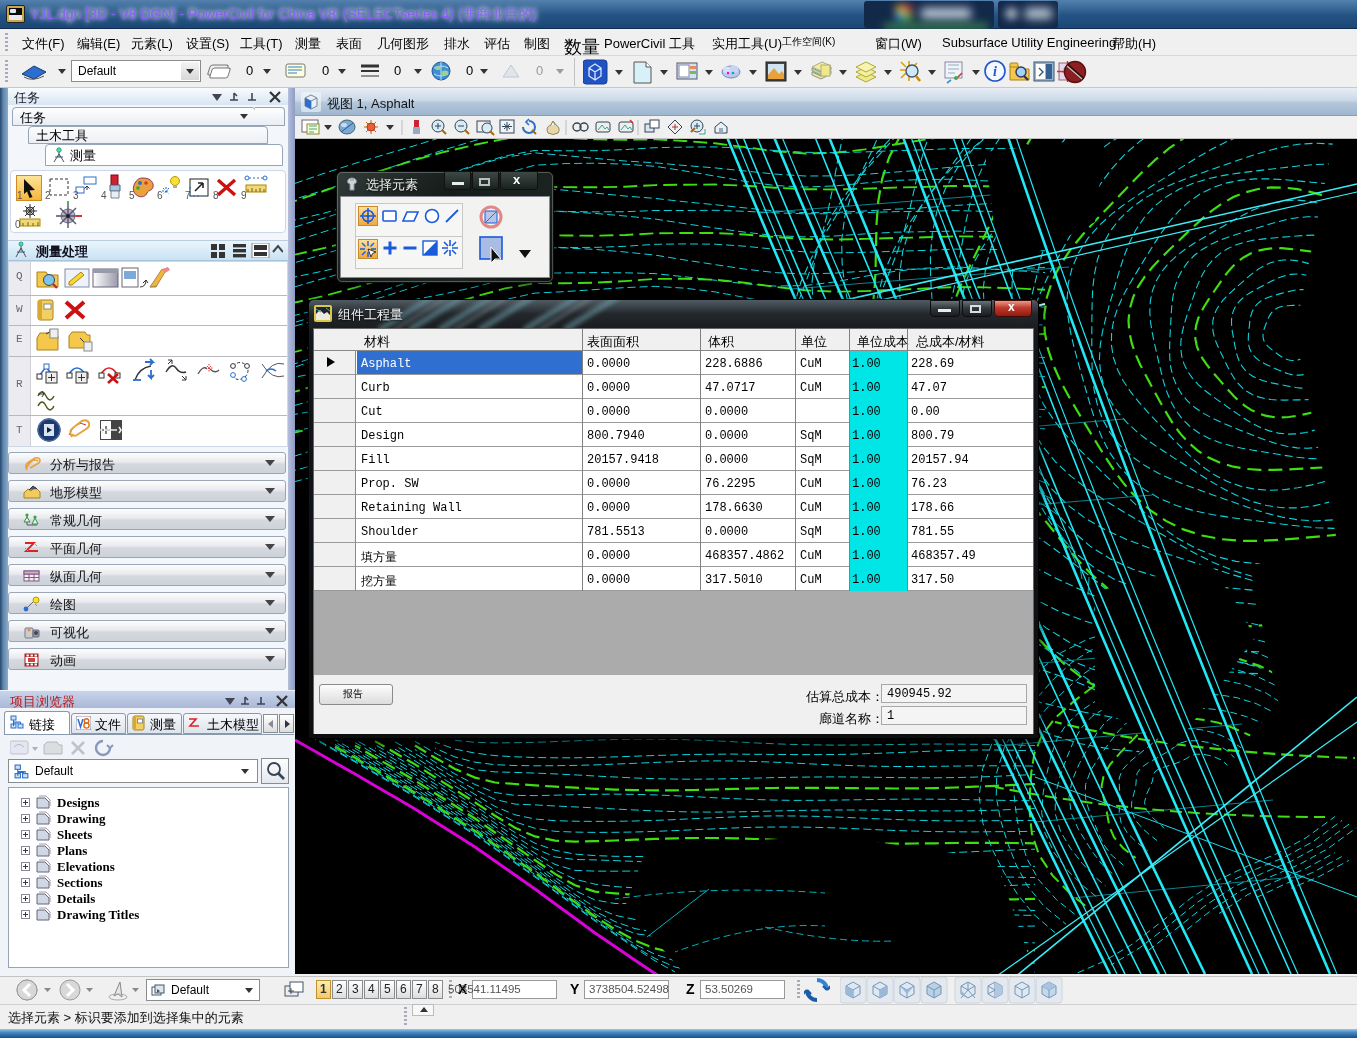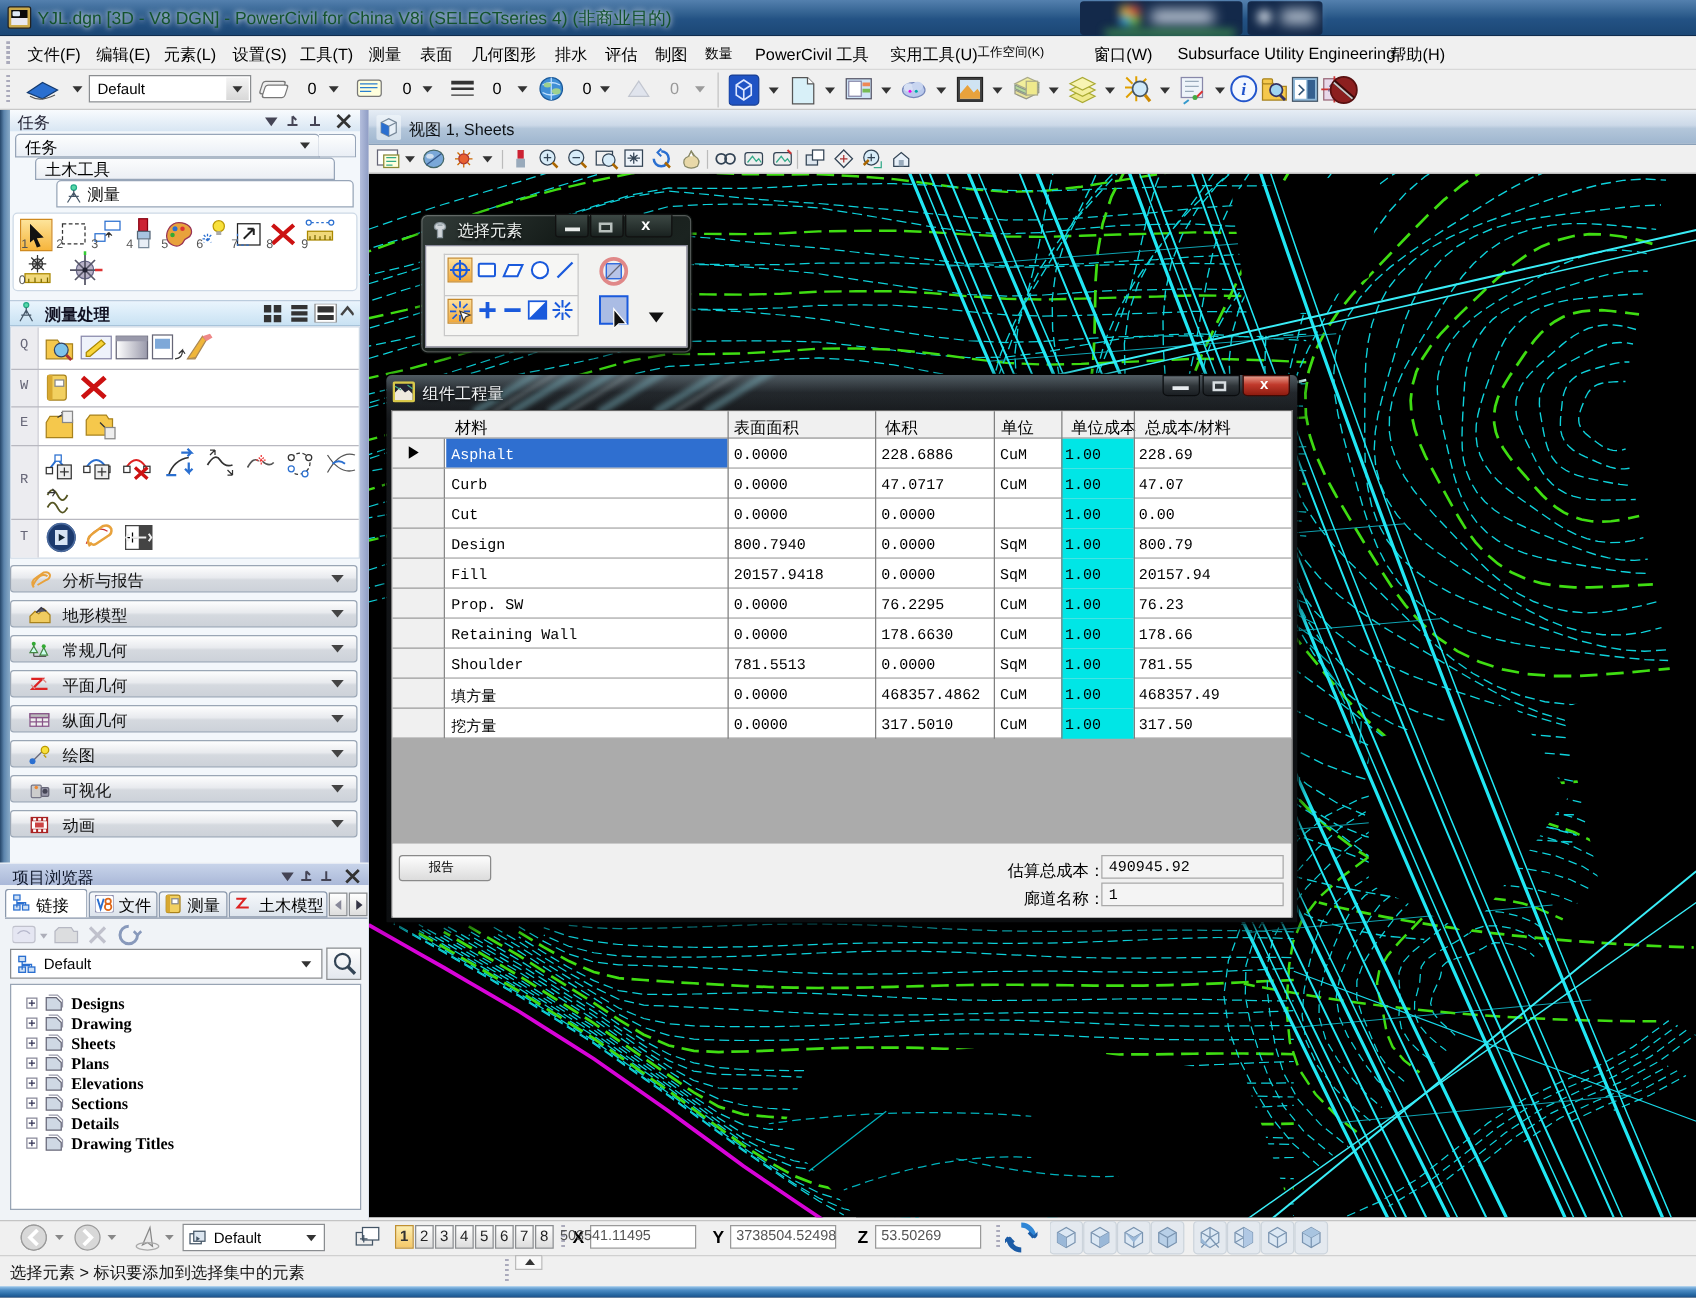--- a/index.html
+++ b/index.html
@@ -14,21 +14,21 @@
 .cell{position:absolute;font-size:12px;font-family:"Liberation Mono",monospace;color:#000}
 .tbtn{position:absolute;border:1px solid #8a8d90;background:linear-gradient(180deg,#fff,#ddd)}
 </style></head>
 <body>
 
 <div class="ab" style="left:0;top:0;width:1357px;height:29px;background:linear-gradient(180deg,#5480ae 0%,#31608f 40%,#235284 55%,#1b4775 100%);border-bottom:1px solid #0f2c4e"></div>
 <div class="ab" style="left:6px;top:5px;width:19px;height:18px;background:#caa94a;border-radius:2px;border:1px solid #222">
  <div class="ab" style="left:2px;top:2px;width:13px;height:12px;background:linear-gradient(180deg,#0a0a0a 55%,#e8e8f0 55%);"></div>
  <div class="ab" style="left:3px;top:3px;width:6px;height:4px;background:#dfe9f4;border-radius:1px"></div>
 </div>
-<div class="tx" style="left:30px;top:6px;font-size:14px;color:#14532d;text-shadow:0 0 4px rgba(255,255,255,.9),0 0 7px rgba(255,255,255,.5)">YJL.dgn [3D - V8 DGN] - PowerCivil for China V8i (SELECTseries 4) (非商业目的)</div>
+<div class="tx" style="left:30px;top:6px;font-size:14px;color:#8b5cf6;text-shadow:0 0 4px rgba(255,255,255,.9),0 0 7px rgba(255,255,255,.5)">YJL.dgn [3D - V8 DGN] - PowerCivil for China V8i (SELECTseries 4) (非商业目的)</div>
 
 <div class="ab" style="left:864px;top:1px;width:130px;height:27px;background:#13294a;border-radius:3px"></div>
 <div class="ab" style="left:998px;top:1px;width:60px;height:27px;background:#13294a;border-radius:3px"></div>
 <div class="ab" style="left:896px;top:5px;width:16px;height:16px;filter:blur(4px);background:conic-gradient(#e14b3b 0 25%,#6fc043 0 50%,#3aa7e0 0 75%,#f0b73a 0 100%);border-radius:3px"></div>
 <div class="ab" style="left:921px;top:8px;width:50px;height:11px;filter:blur(5px);background:rgba(222,230,240,.85);border-radius:3px"></div>
 <div class="ab" style="left:884px;top:24px;width:104px;height:5px;filter:blur(4px);background:rgba(74,168,82,.9)"></div>
 <div class="ab" style="left:1006px;top:8px;width:11px;height:11px;filter:blur(4px);background:rgba(230,237,245,.9);border-radius:6px"></div>
 <div class="ab" style="left:1025px;top:8px;width:27px;height:11px;filter:blur(5px);background:rgba(215,224,235,.85);border-radius:3px"></div>
 
 <div class="ab" style="left:0;top:29px;width:1357px;height:27px;background:#f0f0f0;border-bottom:1px solid #d8d8d8"></div>
@@ -37,21 +37,21 @@
 <div class="tx" style="left:77px;top:35px;font-size:13px">编辑(E)</div>
 <div class="tx" style="left:131px;top:35px;font-size:13px">元素(L)</div>
 <div class="tx" style="left:186px;top:35px;font-size:13px">设置(S)</div>
 <div class="tx" style="left:240px;top:35px;font-size:13px">工具(T)</div>
 <div class="tx" style="left:295px;top:35px;font-size:13px">测量</div>
 <div class="tx" style="left:336px;top:35px;font-size:13px">表面</div>
 <div class="tx" style="left:377px;top:35px;font-size:13px">几何图形</div>
 <div class="tx" style="left:444px;top:35px;font-size:13px">排水</div>
 <div class="tx" style="left:484px;top:35px;font-size:13px">评估</div>
 <div class="tx" style="left:524px;top:35px;font-size:13px">制图</div>
-<div class="tx" style="left:564px;top:35px;font-size:11px">数量</div>
+<div class="tx" style="left:564px;top:35px;font-size:18px">数量</div>
 <div class="tx" style="left:604px;top:35px;font-size:13px">PowerCivil 工具</div>
 <div class="tx" style="left:712px;top:35px;font-size:13px">实用工具(U)</div>
 <div class="tx" style="left:782px;top:35px;font-size:10px">工作空间(K)</div>
 <div class="tx" style="left:875px;top:35px;font-size:13px">窗口(W)</div>
 <div class="tx" style="left:942px;top:35px;font-size:13px">Subsurface Utility Engineering</div>
 <div class="tx" style="left:1112px;top:35px;font-size:13px">帮助(H)</div>
 
 <div class="ab" style="left:0;top:56px;width:1357px;height:32px;background:#f0f0f0;border-bottom:1px solid #c8c8c8"></div>
 <div class="ab grip" style="left:5px;top:60px;height:24px"></div>
 <svg class="ab" style="left:18px;top:60px" width="34" height="24" viewBox="0 0 34 24">
@@ -717,21 +717,21 @@
       <rect x="11.5" y="2.5" width="2.4" height="2" fill="#fff"></rect>
       <rect x="3.5" y="11.5" width="2.4" height="2" fill="#fff"></rect>
       <rect x="7.5" y="11.5" width="2.4" height="2" fill="#fff"></rect>
       <rect x="11.5" y="11.5" width="2.4" height="2" fill="#fff"></rect>
       <rect x="5" y="6" width="7" height="4" fill="#c44"></rect>
     </svg>
   </div>
 
 <div class="ab" style="left:0;top:690px;width:295px;height:286px;background:#f0f3f7"></div>
 <div class="ab" style="left:0;top:691px;width:295px;height:17px;background:linear-gradient(180deg,#c8d4ea,#aab8d8)"></div>
-<div class="tx" style="left:10px;top:693px;font-size:13px;color:#0f172a">项目浏览器</div>
+<div class="tx" style="left:10px;top:693px;font-size:13px;color:#b91c1c">项目浏览器</div>
 <svg class="ab" style="left:225px;top:695px" width="66" height="12" viewBox="0 0 66 12">
  <path d="M0 3 h10 l-5 7 z" fill="#445"></path>
  <path d="M20 2 v7 M16 9 h8 M20 2 l3 3" stroke="#445" stroke-width="1.6" fill="none"></path>
  <path d="M36 2 v7 M32 9 h8" stroke="#445" stroke-width="1.6" fill="none"></path>
  <path d="M52 1 L62 11 M62 1 L52 11" stroke="#333" stroke-width="2.2"></path>
 </svg>
 
 <div class="ab" style="left:4px;top:711px;width:66px;height:23px;background:#fff;border:1px solid #8a98ac;border-bottom:none;border-radius:3px 3px 0 0"></div>
 <svg class="ab" style="left:10px;top:715px" width="15" height="15" viewBox="0 0 15 15">
     <g fill="none" stroke="#2a6fd0">
@@ -877,21 +877,21 @@
 
 <div class="ab" style="left:295px;top:88px;width:1062px;height:28px;background:linear-gradient(180deg,#e6edf5 0%,#ccd9e8 45%,#b3c6da 55%,#9fb6cf 100%);border-bottom:1px solid #8aa0b8"></div>
 <svg class="ab" style="left:301px;top:92px" width="20" height="20" viewBox="0 0 20 20">
     <rect x="0" y="0" width="20" height="20" rx="2" fill="#f4f8fc" opacity="0.6"></rect>
     <g stroke-width="1">
       <path d="M4 6 l6-3 6 3 v8 l-6 3 -6-3 z" fill="#e8f0f8" stroke="#789"></path>
       <path d="M4 6 l6 3 6-3 M10 9 v8" fill="none" stroke="#789"></path>
       <path d="M4 6 l6 3 v8 l-6-3 z" fill="#2a6fd0"></path>
     </g>
   </svg>
-<div class="tx" style="left:327px;top:95px;font-size:13px;color:#101418">视图 1, Sheets</div>
+<div class="tx" style="left:327px;top:95px;font-size:13px;color:#101418">视图 1, Asphalt</div>
 <div class="ab" style="left:295px;top:116px;width:1062px;height:23px;background:#f0f0f0;border-bottom:1px solid #c0c0c0"></div>
 <svg class="ab" style="left:300px;top:118px" width="440" height="19" viewBox="0 0 440 19">
  <g>
   <rect x="2" y="2" width="16" height="12" fill="#fff" stroke="#667"></rect>
       <rect x="7" y="6" width="12" height="10" fill="#ffd" stroke="#883"></rect>
       <path d="M9 8 h8 M9 11 h8 M9 14 h5" stroke="#3a8"></path>
   <path d="M24 7 h8 l-4 5 z" fill="#333"></path>
   <g transform="translate(38,0)">
         <ellipse cx="9" cy="9" rx="8" ry="7" fill="#7aa8d8" stroke="#466"></ellipse>
         <ellipse cx="6" cy="7" rx="3" ry="2" fill="#cde"></ellipse>

